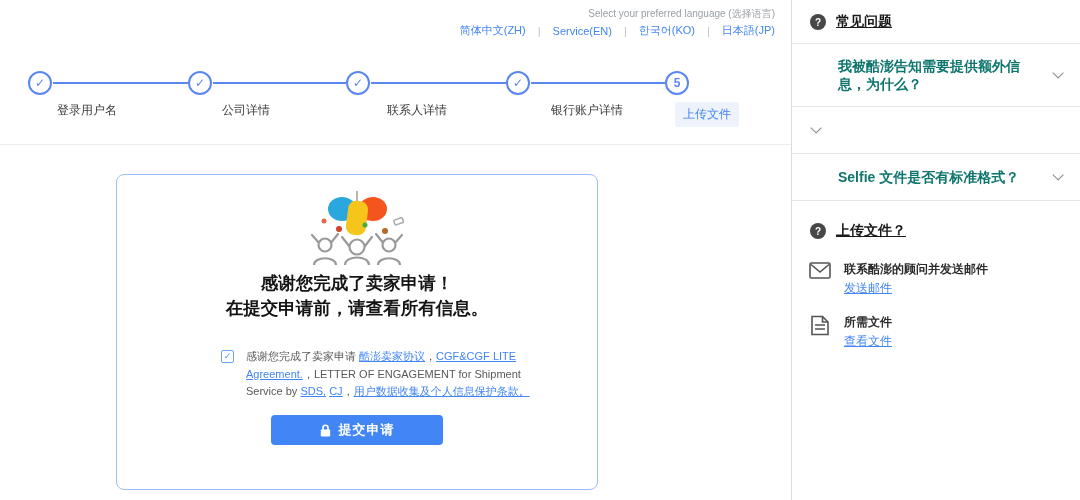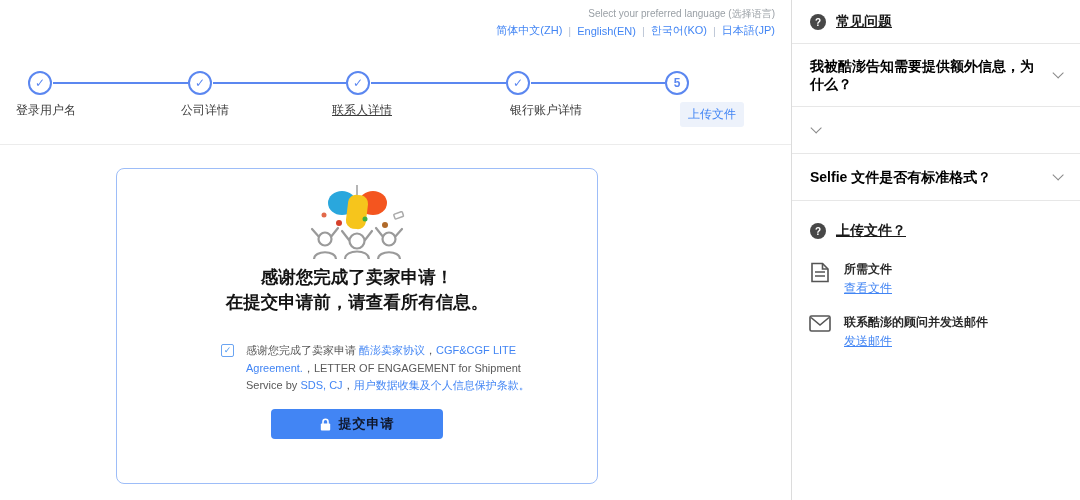--- a/index.html
+++ b/index.html
@@ -5,85 +5,85 @@
   * { margin:0; padding:0; box-sizing:border-box; }
   html,body { width:1080px; height:500px; overflow:hidden; background:#fff;
     font-family:"Liberation Sans","DejaVu Sans",sans-serif; }
   .page { position:relative; width:1080px; height:500px; background:#fff; }
 
   
   .main { position:absolute; left:0; top:0; width:791px; height:500px; }
 
   .lang-note { position:absolute; top:7px; right:16px; font-size:10px; color:#9aa0a6; }
   .lang-links { position:absolute; top:23px; right:16px; font-size:11px; color:#4285f4;
-    display:flex; align-items:center; gap:6px; }
+    display:flex; align-items:center; gap:12px; }
   .lang-links a { color:#4285f4; text-decoration:none; cursor:pointer; }
   .lang-sep { color:#b9c3d4; }
 
   .stepper { position:absolute; left:0; top:70px; width:791px; height:70px; }
   .step-circle { position:absolute; top:1px; width:24px; height:24px; border:2px solid #5b87f0;
     border-radius:50%; background:#fff; color:#5b87f0; font-size:12px; font-weight:bold;
     display:flex; align-items:center; justify-content:center; }
   .connector { position:absolute; top:12px; height:2px; background:#5b87f0; }
   .step-label { position:absolute; top:32px; transform:translateX(-50%); font-size:12px;
-    color:#3c3c3c; white-space:nowrap; }
+    color:#3c3c3c; white-space:nowrap;margin-left:41px; }
   .step-label.current { color:#4285f4; background:#edf2fb; padding:4px 8px; border-radius:3px; }
 
   .main-divider { position:absolute; left:0; top:144px; width:791px; height:1px; background:#ececec; }
 
   
-  .card { position:absolute; left:116px; top:168px; width:482px; height:316px;
+  .card { position:absolute; left:116px; top:174px; width:482px; height:316px;
     border:1px solid #9dbdf8; border-radius:8px; background:#fff; }
   .illu-wrap { text-align:center; margin-top:14px; height:76px; }
   .card-title { margin-top:6px; text-align:center; font-size:17.5px; font-weight:bold;
     color:#141414; line-height:1.45; }
   .agreement { margin:26px 0 0 104px; width:318px; display:flex; gap:12px; align-items:flex-start; }
   .checkbox { width:13px; height:13px; min-width:13px; margin-top:2px; border:1px solid #6aa4f2;
     border-radius:2px; background:#fff; display:flex; align-items:center; justify-content:center;
     font-size:9px; color:#4a97f0; cursor:pointer; }
   .agree-text { font-size:11px; color:#595959; line-height:1.62; }
-  .agree-text a { color:#4285f4; cursor:pointer; }
-  .submit-btn { margin:14px auto 0; width:172px; height:30px; background:#4285f4; color:#0f172a;
+  .agree-text a { color:#4285f4; text-decoration:underline; cursor:pointer; }
+  .submit-btn { margin:14px auto 0; width:172px; height:30px; background:#4285f4; color:#ffffff;
     border:none; border-radius:4px; font-size:13px; font-weight:bold; letter-spacing:1px;
     display:flex; align-items:center; justify-content:center; gap:8px; cursor:pointer;
     font-family:inherit; }
 
   
   .sidebar { position:absolute; left:791px; top:0; width:289px; height:500px;
     border-left:1px solid #dcdcdc; background:#fff; }
   .sb-header { display:flex; align-items:center; gap:10px; padding:13px 16px 12px 18px; }
   .q-icon { width:16px; height:16px; min-width:16px; border-radius:50%; background:#474747;
     color:#fff; font-size:10px; font-weight:bold; display:flex; align-items:center;
     justify-content:center; }
   .sb-title { font-size:14px; font-weight:bold; color:#1a1a1a;text-decoration:underline; }
   .sb-divider { height:1px; background:#e7e7e7; }
   .faq-row { display:flex; justify-content:space-between; align-items:center;
     padding:13px 16px 13px 18px; cursor:pointer; min-height:46px; }
-  .faq-q { font-size:14px; font-weight:bold; color:#000000; line-height:1.3; padding-right:8px; }
+  .faq-q { font-size:14px; font-weight:bold; color:#0f766e; line-height:1.3; padding-right:8px;margin-left:28px; }
   .chev { width:8px; height:8px; border-right:1.5px solid #888; border-bottom:1.5px solid #888;
     transform:rotate(45deg) translateY(-3px); margin-right:4px; flex:none; }
   .help-row { display:flex; gap:13px; padding:9px 16px 8px 17px; align-items:flex-start; }
   .help-icon { width:22px; margin-top:1px; flex:none; }
   .help-label { font-size:12px; color:#2b2b2b; font-weight:bold; line-height:1.4; }
   .help-link { font-size:12px; color:#4285f4; text-decoration:underline; margin-top:2px;
     display:inline-block; cursor:pointer; }
   .gap8 { height:8px; }
 </style>
 </head>
 <body>
 
 <div class="page">
 
   <div class="main">
 
     <div class="lang-note">Select your preferred language (选择语言)</div>
     <div class="lang-links">
       <a>简体中文(ZH)</a>
       <span class="lang-sep">|</span>
-      <a>English(EN)</a>
+      <a>Service(EN)</a>
       <span class="lang-sep">|</span>
       <a>한국어(KO)</a>
       <span class="lang-sep">|</span>
       <a>日本語(JP)</a>
     </div>
 
     <div class="stepper">
       <div class="connector" style="left:53px; width:135px;"></div>
       <div class="connector" style="left:213px; width:133px;"></div>
       <div class="connector" style="left:371px; width:135px;"></div>
@@ -100,23 +100,23 @@
         </div>
       <div class="step-circle" style="left:506px;">
         <span>✓</span>
         </div>
       <div class="step-circle" style="left:665px;">
         <span>5</span>
         </div>
 
       <div class="step-label" style="left:46px;">登录用户名</div>
       <div class="step-label" style="left:205px;">公司详情</div>
-      <div class="step-label" style="left:362px;text-decoration:underline;">联系人详情</div>
+      <div class="step-label" style="left:376px;">联系人详情</div>
       <div class="step-label" style="left:546px;">银行账户详情</div>
-      <div class="step-label current" style="left:712px;font-family:Liberation Serif, serif;">上传文件</div>
+      <div class="step-label current" style="left:666px;font-family:Liberation Serif, serif;">上传文件</div>
     </div>
 
     <div class="main-divider"></div>
 
     <div class="card">
 
       <div class="illu-wrap">
         <svg width="150" height="76" viewBox="0 0 150 76">
           <line x1="75" y1="2" x2="75" y2="12" stroke="#b5b5b5" stroke-width="2"></line>
           <ellipse cx="60" cy="20" rx="14" ry="12" fill="#2aa7dd"></ellipse>
@@ -188,37 +188,37 @@
     </div>
     <div class="sb-divider"></div>
 
     <div class="gap8"></div>
     <div class="sb-header">
       <div class="q-icon">?</div>
       <div class="sb-title">上传文件？</div>
     </div>
 
     <div class="help-row">
+      <svg class="help-icon" width="22" height="17" viewBox="0 0 22 17">
+        <rect x="1" y="1" width="20" height="15" rx="1.5" fill="none" stroke="#555" stroke-width="1.6"></rect>
+        <path d="M2 2.5 L11 10 L20 2.5" fill="none" stroke="#555" stroke-width="1.6"></path>
+      </svg>
+      <div>
+        <div class="help-label">联系酷澎的顾问并发送邮件</div>
+        <a class="help-link">发送邮件</a>
+      </div>
+    </div>
+
+    <div class="help-row">
       <svg class="help-icon" width="19" height="21" viewBox="0 0 19 21">
         <path d="M1.5 1.5 H12 L17.5 7 V19.5 H1.5 Z" fill="none" stroke="#555" stroke-width="1.6"></path>
         <path d="M12 1.5 V7 H17.5" fill="none" stroke="#555" stroke-width="1.6"></path>
         <line x1="4.5" y1="10" x2="14.5" y2="10" stroke="#555" stroke-width="1.5"></line>
         <line x1="4.5" y1="14" x2="14.5" y2="14" stroke="#555" stroke-width="1.5"></line>
       </svg>
       <div>
         <div class="help-label">所需文件</div>
         <a class="help-link">查看文件</a>
       </div>
     </div>
 
-    <div class="help-row">
-      <svg class="help-icon" width="22" height="17" viewBox="0 0 22 17">
-        <rect x="1" y="1" width="20" height="15" rx="1.5" fill="none" stroke="#555" stroke-width="1.6"></rect>
-        <path d="M2 2.5 L11 10 L20 2.5" fill="none" stroke="#555" stroke-width="1.6"></path>
-      </svg>
-      <div>
-        <div class="help-label">联系酷澎的顾问并发送邮件</div>
-        <a class="help-link">发送邮件</a>
-      </div>
-    </div>
-
   </div>
 </div>
 
 </body></html>

